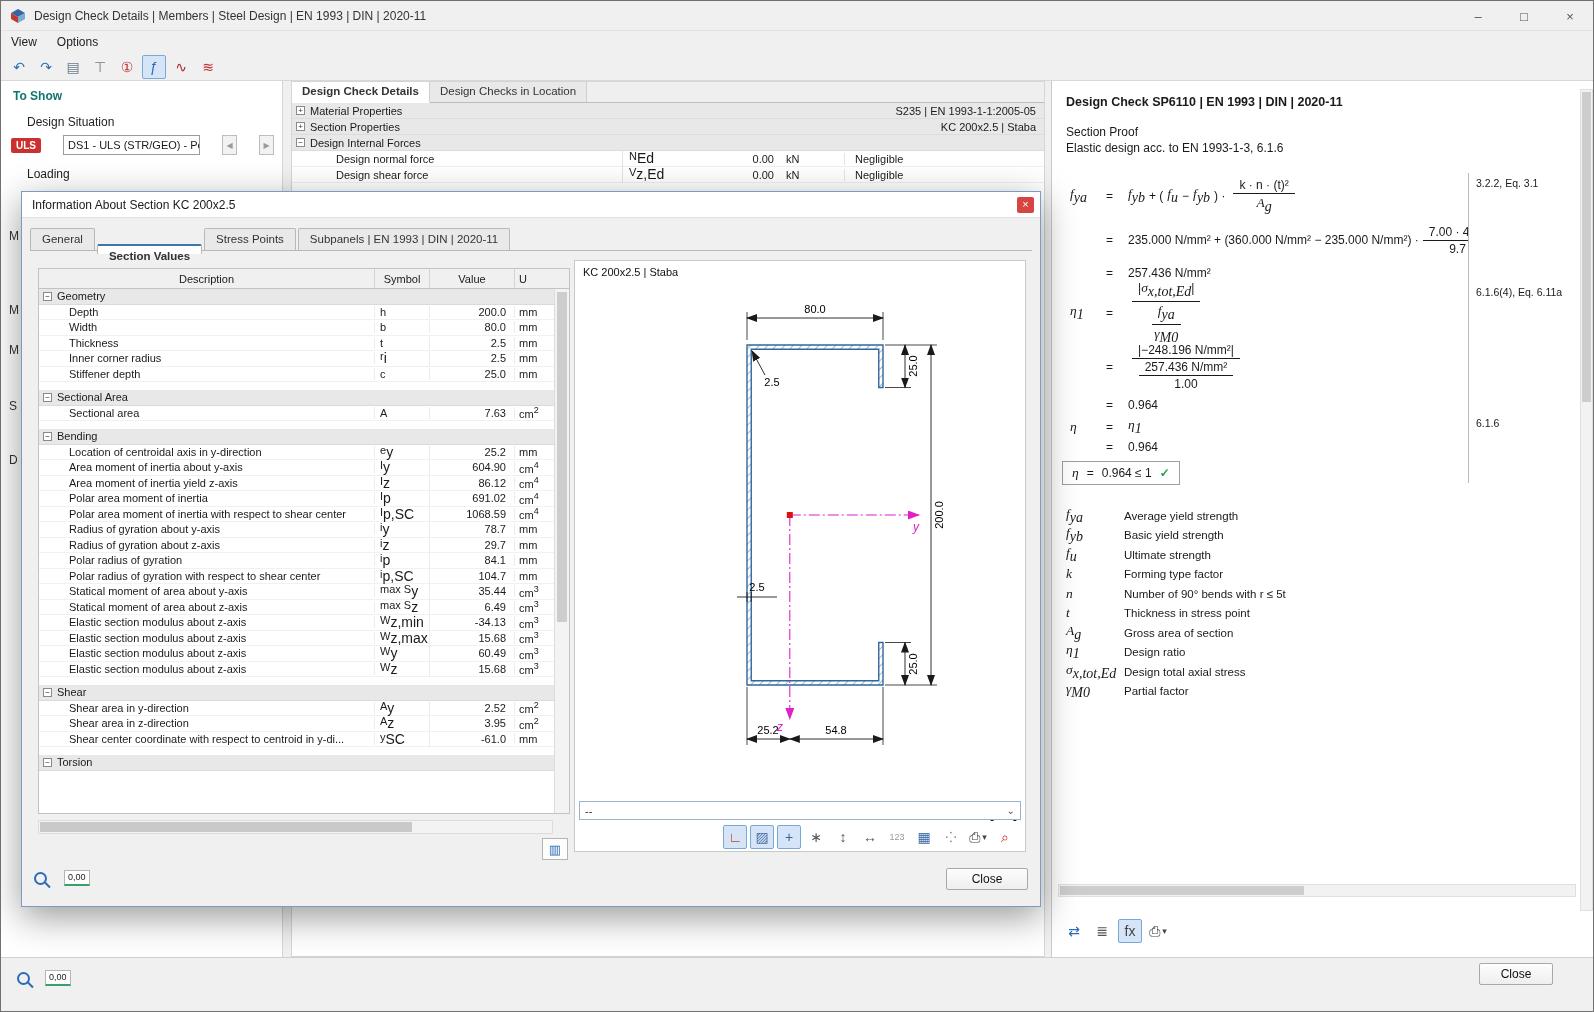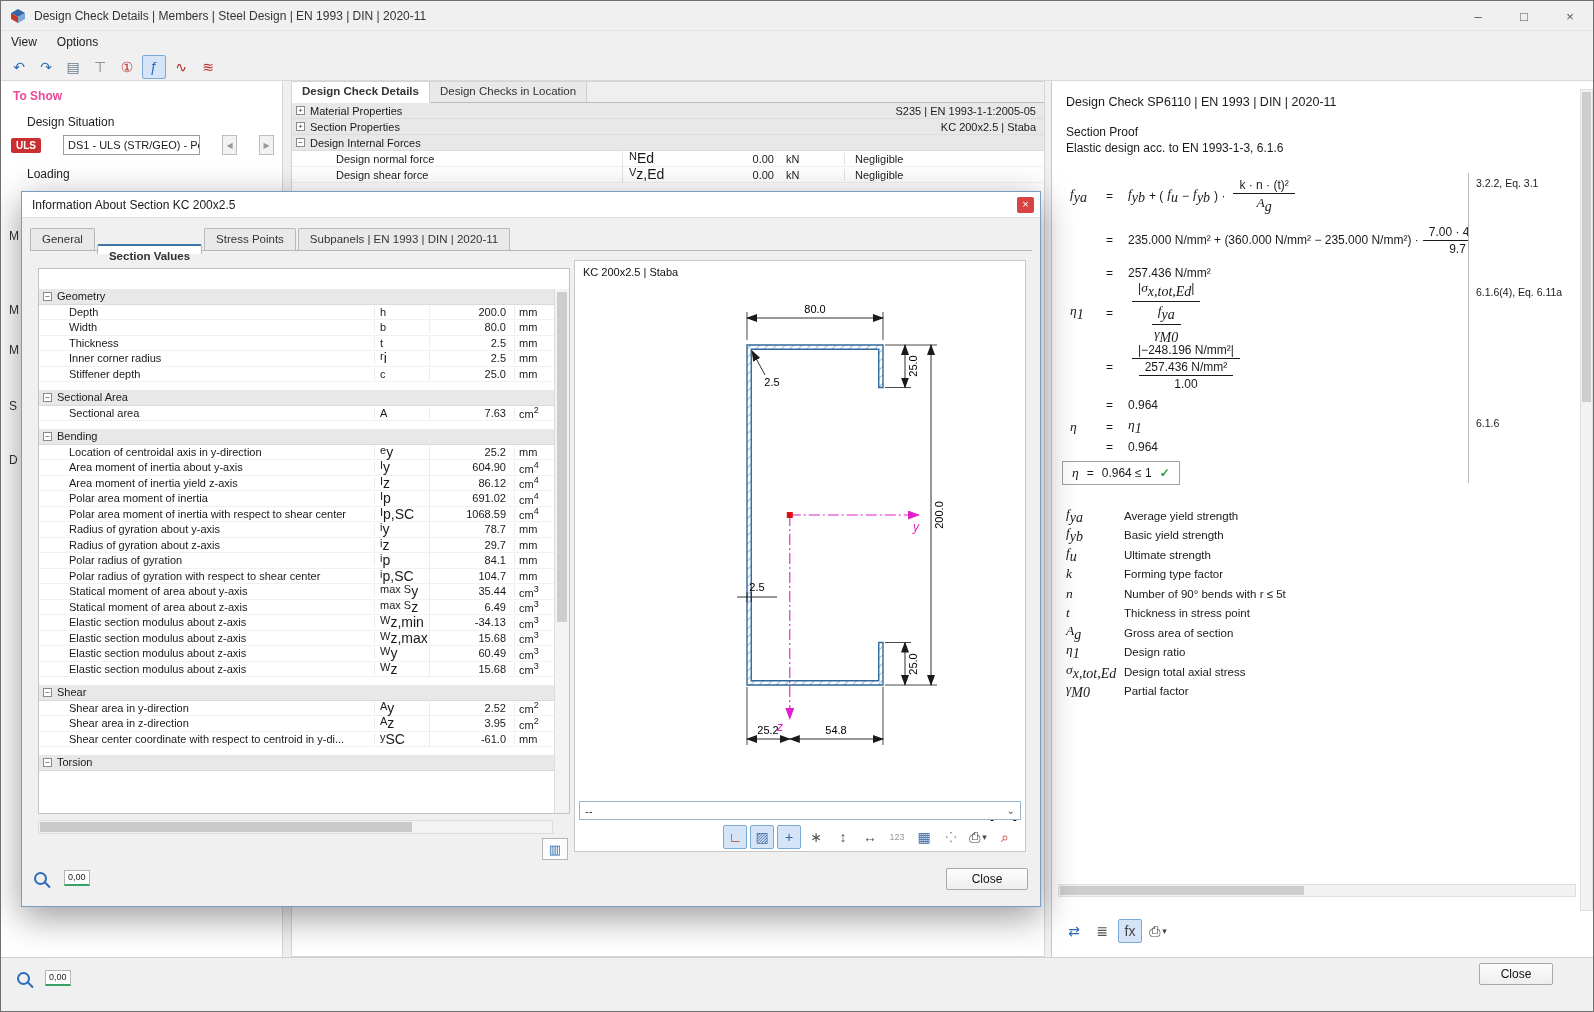--- a/index.html
+++ b/index.html
@@ -15,21 +15,21 @@
   .menubar{position:absolute;top:30px;left:0;right:0;height:22px;background:#f0f0f0;display:flex;align-items:center;}
   .menu-item{padding:2px 10px;color:#222;}
   .tb{position:absolute;top:52px;left:0;right:0;height:28px;background:#f0f0f0;border-bottom:1px solid #d8d8d8;display:flex;align-items:center;padding-left:6px;gap:3px;}
   .tbtn{min-width:24px;height:24px;display:flex;align-items:center;justify-content:center;border:1px solid transparent;border-radius:2px;padding:0 2px;}
   .tbtn .glyph{font-size:14px;line-height:1;}
   .tbtn.sel{background:#d5e5f7;border-color:#7aa9d6;}
   .tbtn .dd{font-size:9px;color:#444;margin-left:2px;}
 
   
   .left-panel{position:absolute;left:0;top:80px;width:282px;bottom:54px;background:#fff;border-right:1px solid #d5d5d5;}
-  .panel-h{color:#ec4899;font-weight:bold;padding:8px 0 0 12px;}
+  .panel-h{color:#0f766e;font-weight:bold;padding:8px 0 0 12px;}
   .lbl{padding:12px 0 0 10px;color:#222;margin-left:16px;}
   .ds-row{display:flex;align-items:center;gap:22px;margin:6px 8px 0 10px;}
   .uls-badge{background:#cc2f2f;color:#fff;font-size:10px;font-weight:bold;padding:2px 5px;border-radius:2px;}
   .ds-select{flex:1;height:20px;border:1px solid #9b9b9b;background:#fff;display:flex;align-items:center;padding:0 4px;overflow:hidden;white-space:nowrap;font-size:11px;}
   .ds-select .chev{margin-left:auto;font-size:10px;color:#555;}
   .nav-btn{width:15px;height:20px;border:1px solid #bdbdbd;background:#f2f2f2;color:#9a9a9a;font-size:8px;display:flex;align-items:center;justify-content:center;}
   .fragment{position:absolute;left:8px;font-size:12px;color:#333;width:12px;overflow:hidden;white-space:nowrap;}
 
   .center-panel{position:absolute;left:290px;top:80px;width:754px;bottom:54px;background:#fff;border:1px solid #d5d5d5;}
   .ctabs{display:flex;border-bottom:1px solid #bdbdbd;background:#efefef;height:21px;}
@@ -40,21 +40,21 @@
   .expbox{width:9px;height:9px;border:1px solid #8a8a8a;background:#fff;font-size:8px;line-height:7px;text-align:center;margin:0 5px 0 4px;color:#333;flex:none;}
   .g-right{position:absolute;right:8px;font-size:11px;color:#1a1a1a;}
   .cd1{width:330px;padding-left:44px;overflow:hidden;white-space:nowrap;}
   .cd2{width:88px;border-left:1px solid #e3e3e3;padding-left:6px;}
   .cd3{width:70px;text-align:right;padding-right:6px;}
   .cd4{width:65px;border-right:1px solid #e3e3e3;padding-left:6px;}
   .cd5{flex:1;padding-left:10px;}
 
   
   .right-panel{position:absolute;left:1050px;top:80px;width:544px;bottom:54px;background:#fff;border-left:1px solid #c9c9c9;}
-  .rp-title{position:absolute;left:14px;top:14px;font-weight:normal;font-size:12.5px;}
+  .rp-title{position:absolute;left:14px;top:14px;font-weight:bold;font-size:12.5px;}
   .rp-sub1{position:absolute;left:14px;top:44px;}
   .rp-sub2{position:absolute;left:14px;top:60px;}
   .formulas{position:absolute;left:10px;top:92px;width:406px;height:335px;overflow:hidden;}
   .frow{position:absolute;left:0;display:flex;align-items:center;white-space:nowrap;}
   .flhs{width:44px;padding-left:8px;flex:none;}
   .feq{width:22px;text-align:left;flex:none;}
   .sym{font-style:italic;font-family:"Liberation Serif",serif;font-size:13.5px;}
   sub{font-size:14px;} sup{font-size:9px;}
   .frac{display:inline-flex;flex-direction:column;align-items:center;vertical-align:middle;margin:0 4px;}
   .frac>.fn{padding:0 6px 1px;border-bottom:1px solid #1a1a1a;text-align:center;}
@@ -396,20 +396,26 @@
       <span class="dlg-close">×</span>
     </div>
     <div class="dlg-tabs">
       <div class="dtab">General</div>
       <div class="dtab active">Section Values</div>
       <div class="dtab">Stress Points</div>
       <div class="dtab">Subpanels | EN 1993 | DIN | 2020-11</div>
     </div>
 
     <div class="sect-table">
+      <div class="st-head">
+        <span class="hc" style="width:336px;">Description</span>
+        <span class="hc" style="width:55px;">Symbol</span>
+        <span class="hc" style="width:85px;">Value</span>
+        <span class="hc" style="width:41px;justify-content:flex-start;padding-left:4px;border-right:none;">U</span>
+      </div>
       <div class="st-body" id="st-body">
           <div class="strow group">
             <span class="sc1g">
               <span class="expbox">−</span>
               <span>Geometry</span>
             </span>
           </div>
           <div class="strow">
             <span class="sc1">Depth</span>
             <span class="sc2">h</span>

